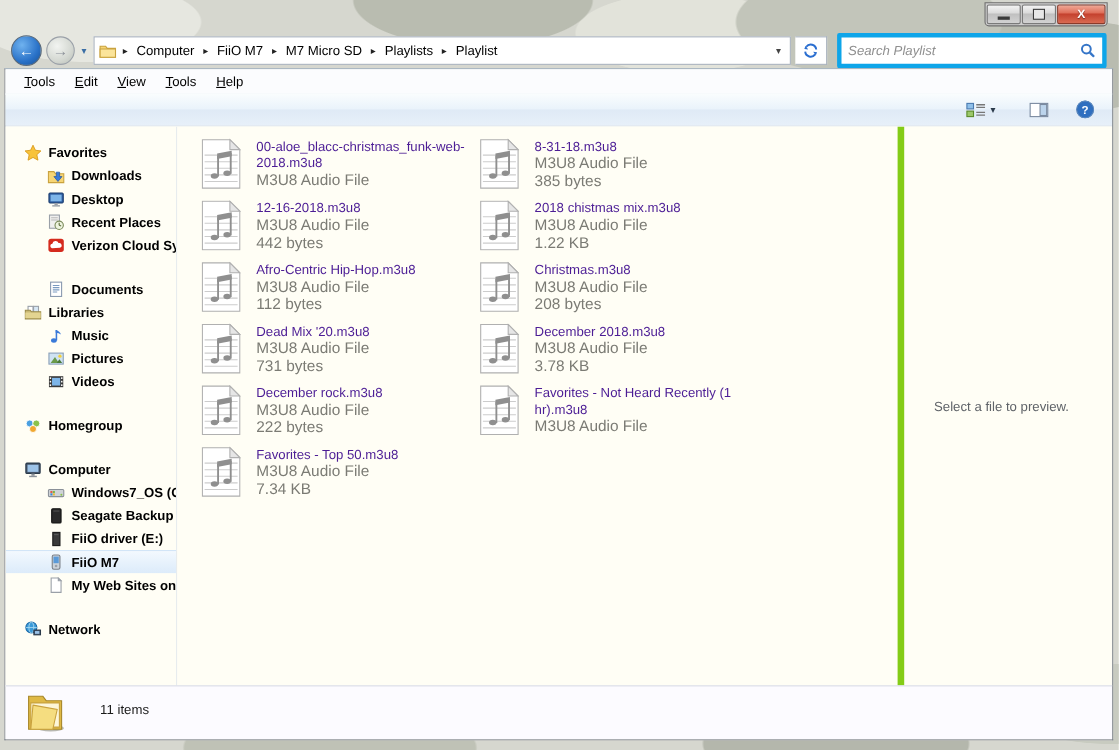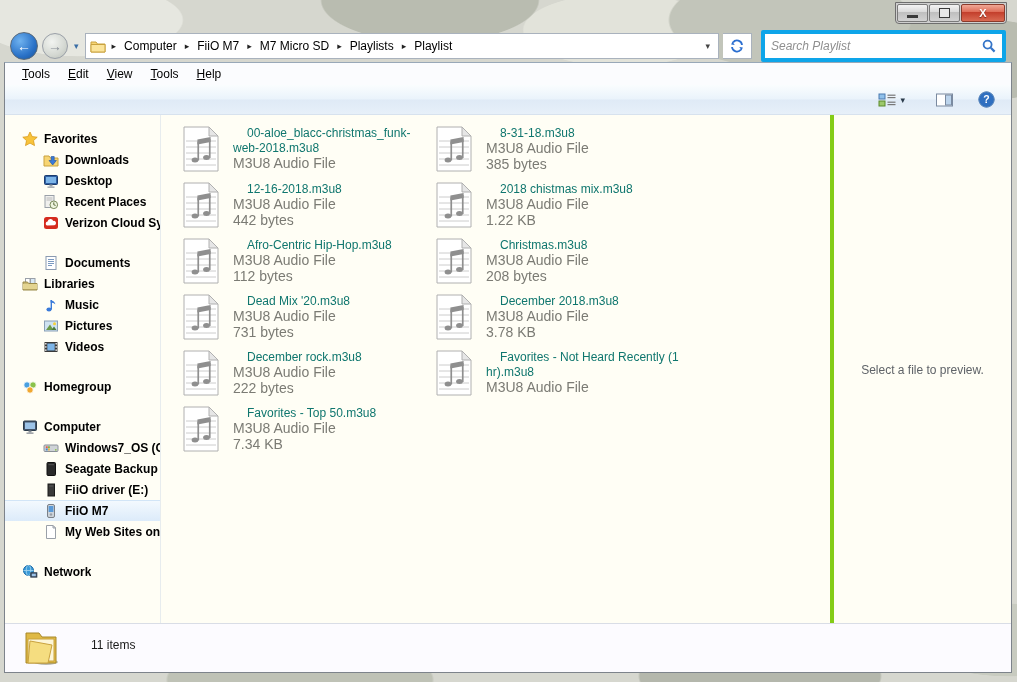--- a/index.html
+++ b/index.html
@@ -70,25 +70,25 @@
   .slabel{overflow:hidden;text-overflow:clip;}
 
   
   .files{position:absolute;left:156px;top:0;bottom:0;right:178px;}
   .fcol{position:absolute;top:10px;width:252px;}
   .fcol1{left:22px;}
   .fcol2{left:275px;}
   .tile{height:56px;display:flex;gap:12px;cursor:default;}
   .ticon{flex:0 0 38px;padding-top:1px;}
   .tmeta{width:196px;line-height:15px;padding-top:1px;}
-  .fname{color:#0f766e;margin-left:14px;}
+  .fname{color:#4c1d95;}
   .ftype,.fsize{color:#7b7b74;font-size:14px;}
 
   
-  .preview{position:absolute;right:0;top:0;bottom:0;width:177px;border-left:4px solid #84cc16;}
+  .preview{position:absolute;right:12px;top:0;bottom:0;width:177px;border-left:6px solid #84cc16;}
   .preview-msg{position:absolute;top:248px;left:0;right:0;text-align:center;color:#5f6368;}
 
   
   .statusbar{position:absolute;left:0;right:0;bottom:0;height:48px;background:#fcfbff;border-top:1px solid #d9dde6;}
   .status-icon{position:absolute;left:17px;top:5px;}
   .status-text{position:absolute;left:86px;top:14px;color:#1a1a1a;}
 </style>
 </head>
 <body>
 

